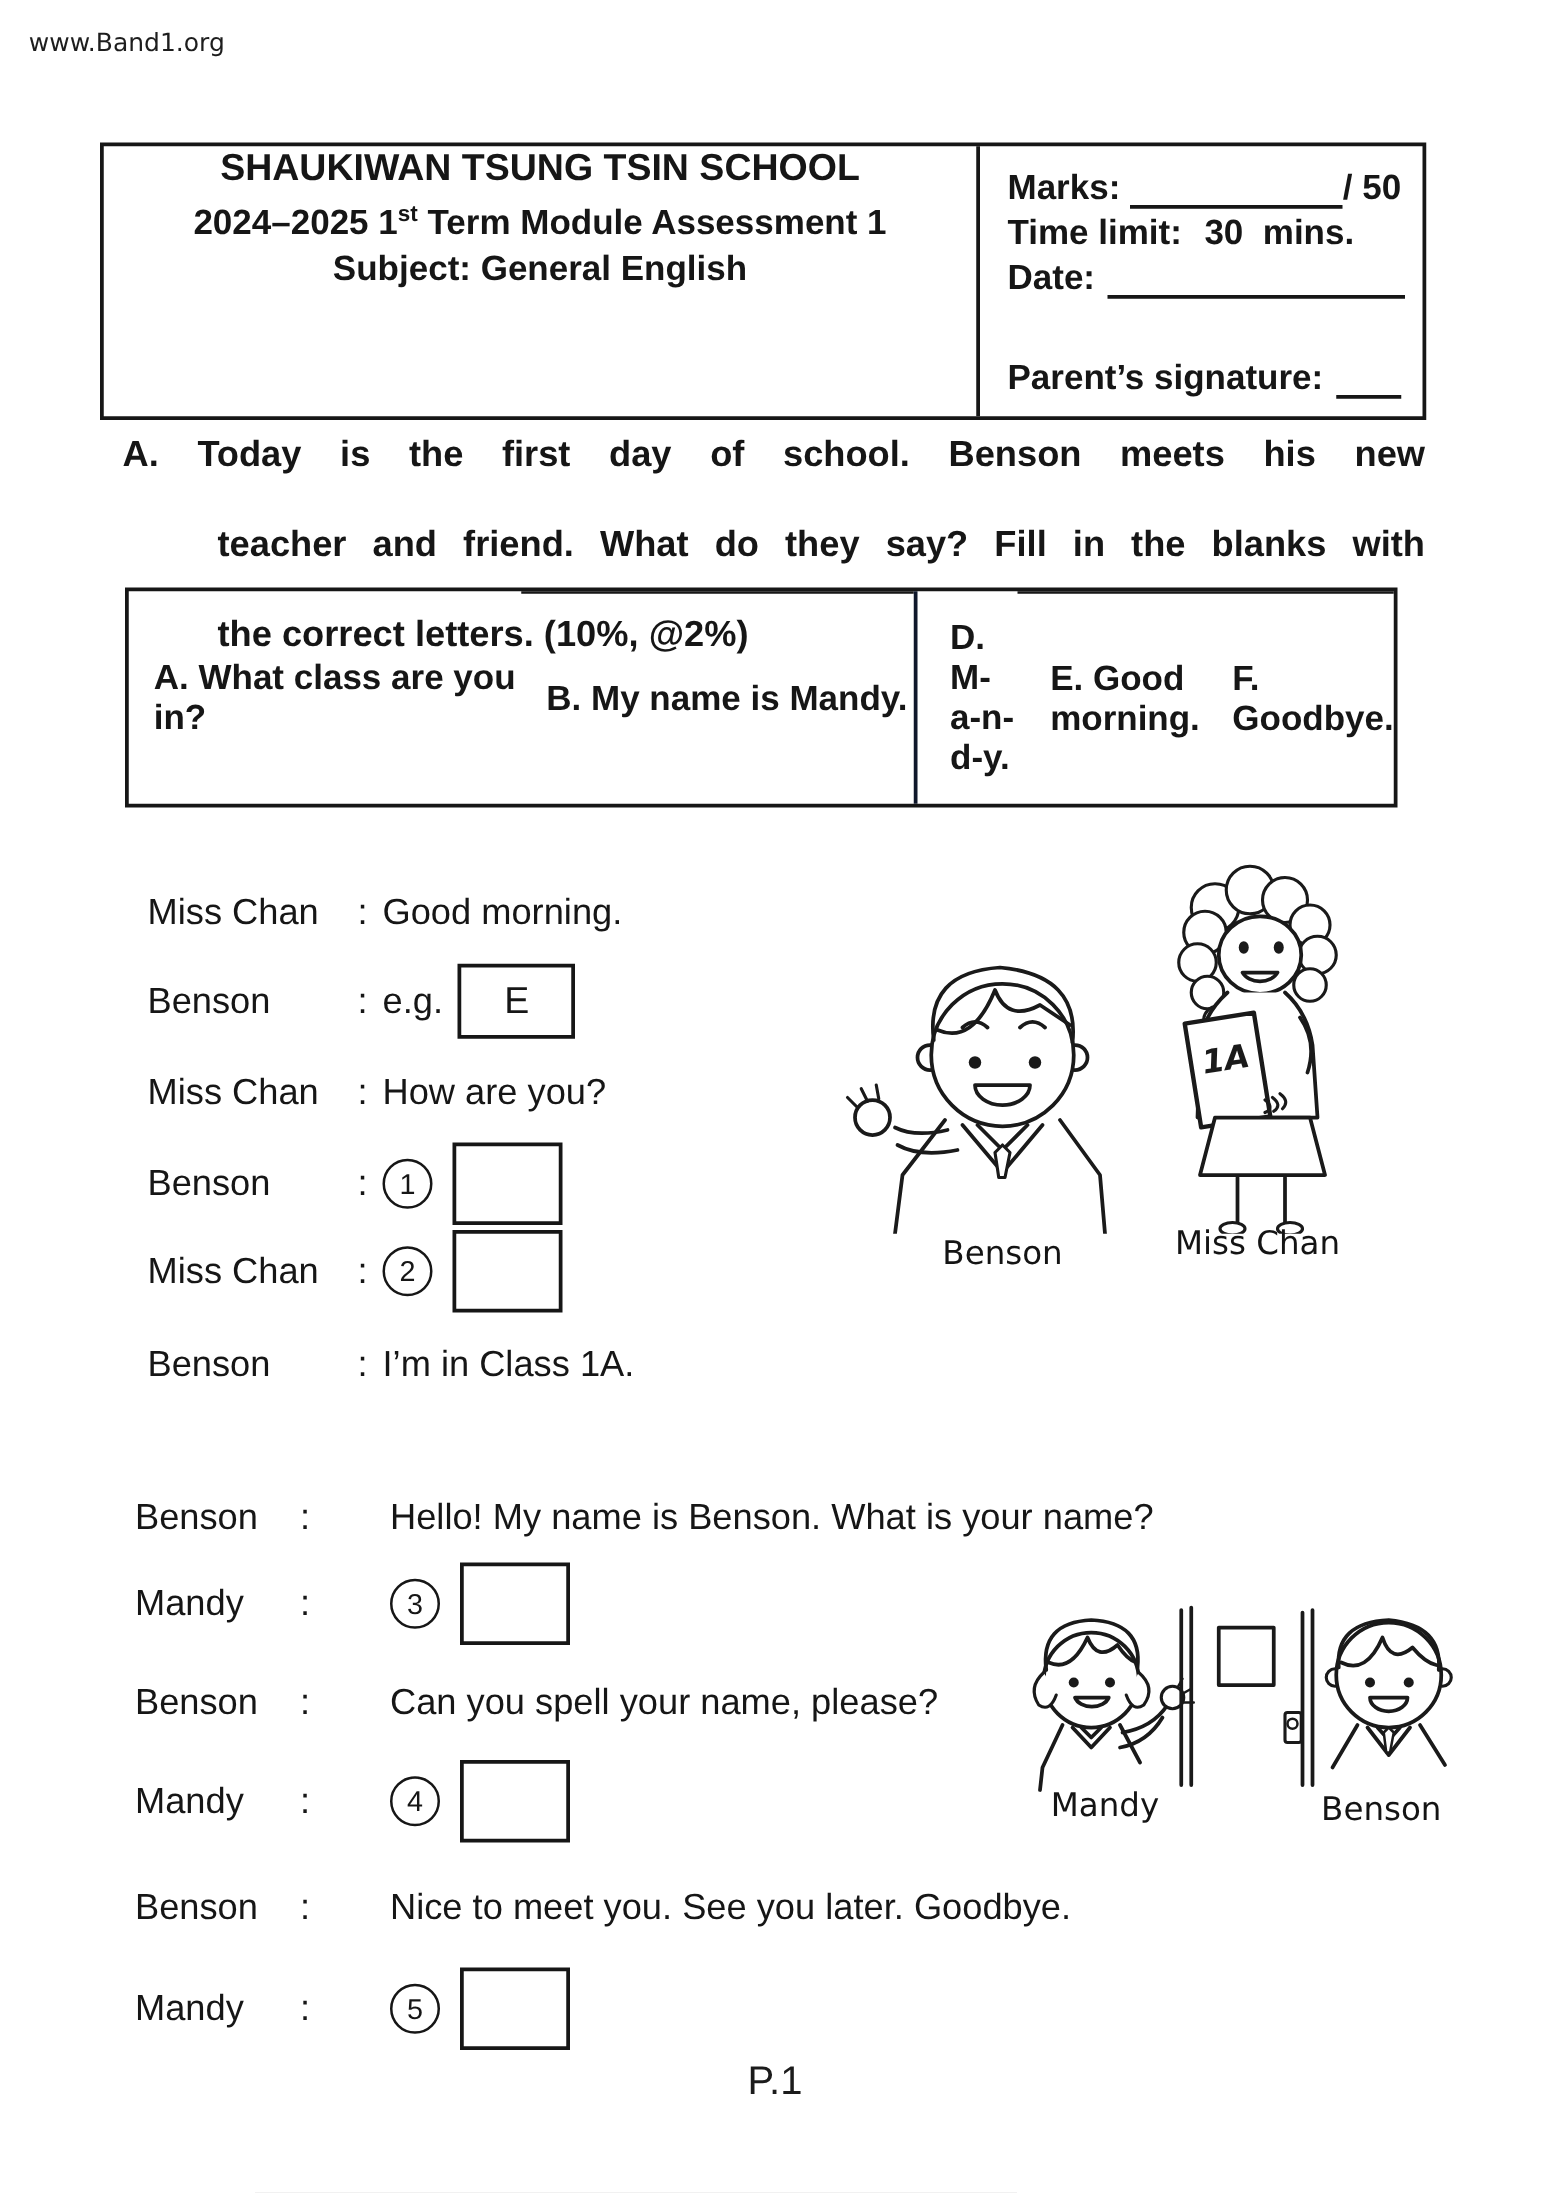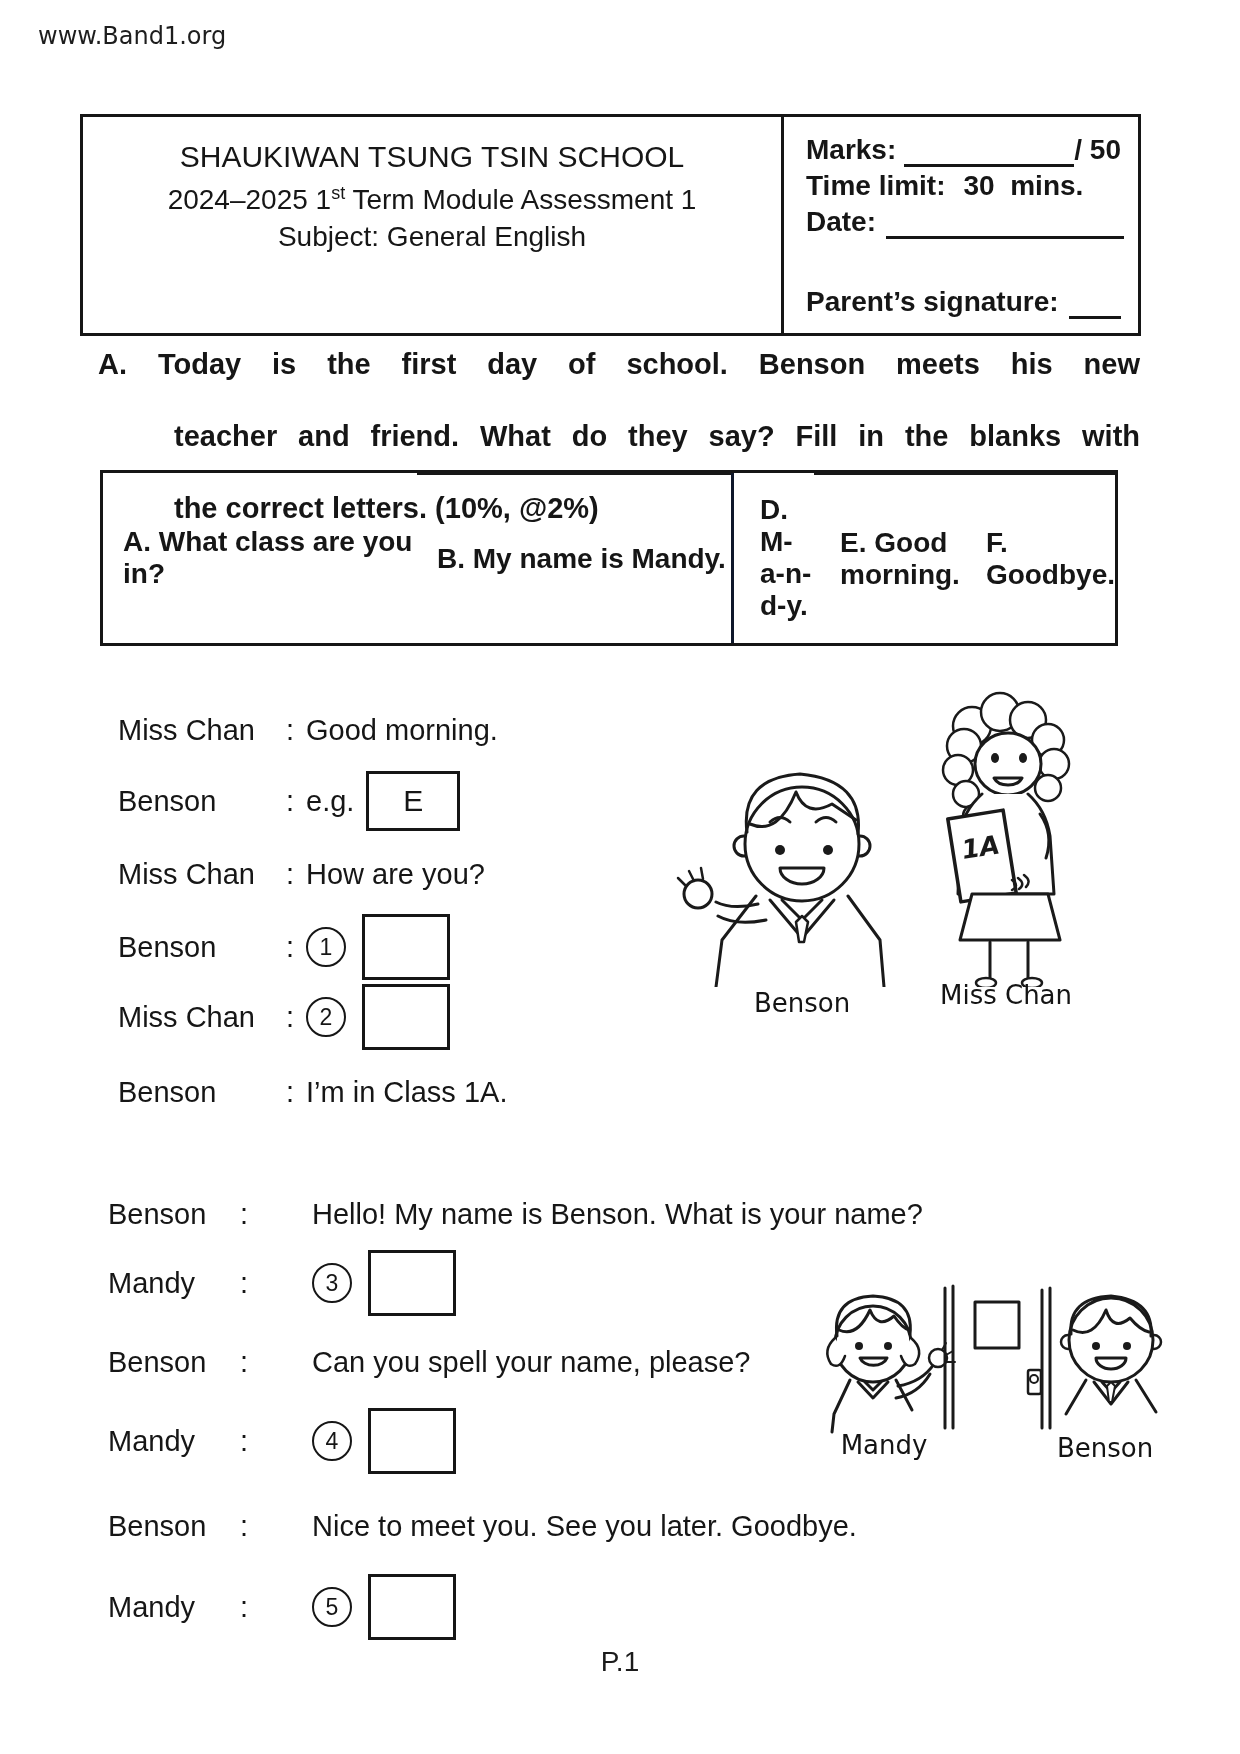--- a/index.html
+++ b/index.html
@@ -1,29 +1,29 @@
 <!DOCTYPE html>
 <html><head>
 <meta charset="utf-8">
 <style>
   html,body{margin:0;padding:0;background:#e8e8e8;}
   .page{position:relative;width:1240px;height:1754px;background:#ffffff;
         font-family:"Liberation Sans",sans-serif;color:#161616;overflow:hidden;}
 
   
-  .watermark{position:absolute;left:38px;top:22px;font-size:24px;color:#1d1d1d;
+  .watermark{position:absolute;left:23px;top:22px;font-size:20px;color:#1d1d1d;
              font-family:"DejaVu Sans",sans-serif;}
 
   
   .headerbox{position:absolute;left:80px;top:114px;width:1055px;height:216px;
              border:3px solid #161616;display:flex;}
   .hb-left{width:698px;position:relative;display:flex;flex-direction:column;}
   .hb-right{flex:1;border-left:3px solid #161616;position:relative;
             display:flex;flex-direction:column;padding:16px 0 12px 22px;}
-  .title-lines{padding-top:22px;text-align:center;font-weight:400;}
+  .title-lines{text-align:center;font-weight:700;}
   .t-school{font-size:30px;line-height:36px;}
   .t-term{font-size:28px;line-height:36px;}
   .t-subject{font-size:28px;line-height:38px;}
   sup{font-size:18px;}
   .nameline{position:absolute;left:14px;right:10px;bottom:12px;display:flex;
             align-items:flex-end;font-weight:700;font-size:28px;white-space:pre;}
   .nameline .gap{width:46px;}
   .blank{display:inline-block;border-bottom:3px solid #161616;}
   .name-blank{width:292px;height:24px;margin-left:6px;}
   .hb-right .row{font-weight:700;font-size:28px;line-height:34px;display:flex;
@@ -70,21 +70,21 @@
   .illus svg{display:block;}
   .il-label{position:absolute;font-family:"DejaVu Sans",sans-serif;font-size:26px;
             text-align:center;color:#141414;}
   #il1-label-benson{left:746px;top:988px;width:112px;}
   #il1-label-misschan{left:936px;top:980px;width:140px;}
   #il2-label-mandy{left:831px;top:1430px;width:106px;}
   #il2-label-benson{left:1046px;top:1433px;width:118px;}
 
   
   .footer{position:absolute;left:0;right:0;top:1646px;text-align:center;
-          font-size:28px;color:#1b1b1b;}
+          font-size:32px;color:#1b1b1b;}
   svg *{vector-effect:non-scaling-stroke;}
 </style>
 </head>
 <body>
 
 <div class="page">
 
   <div class="watermark">www.Band1.org</div>
 
   <div class="headerbox">

